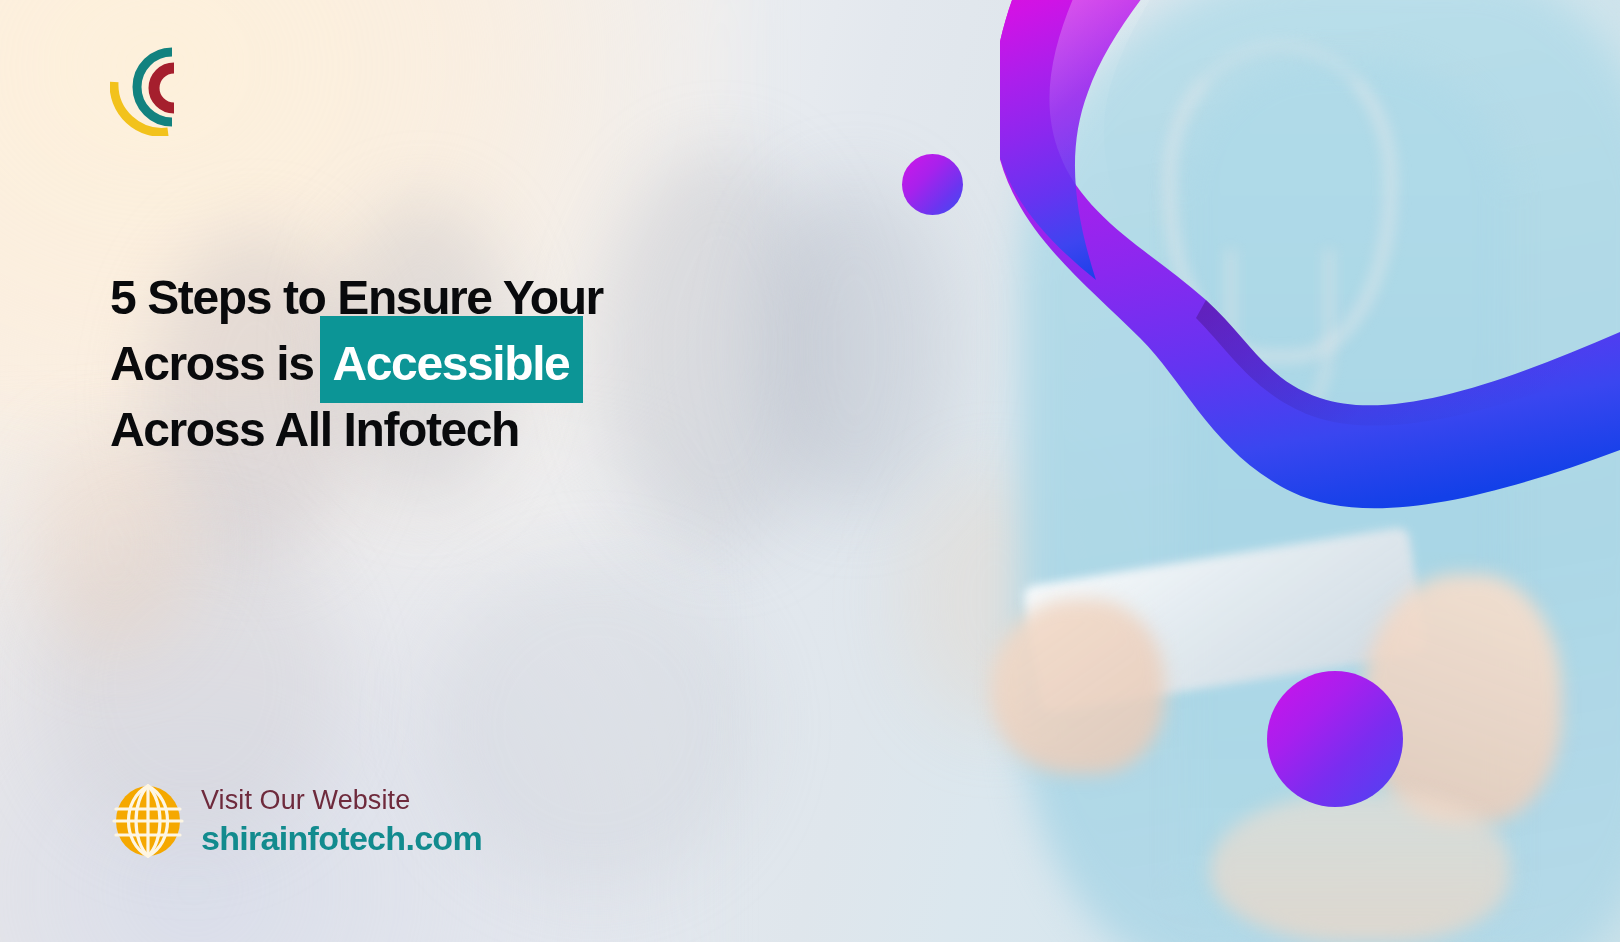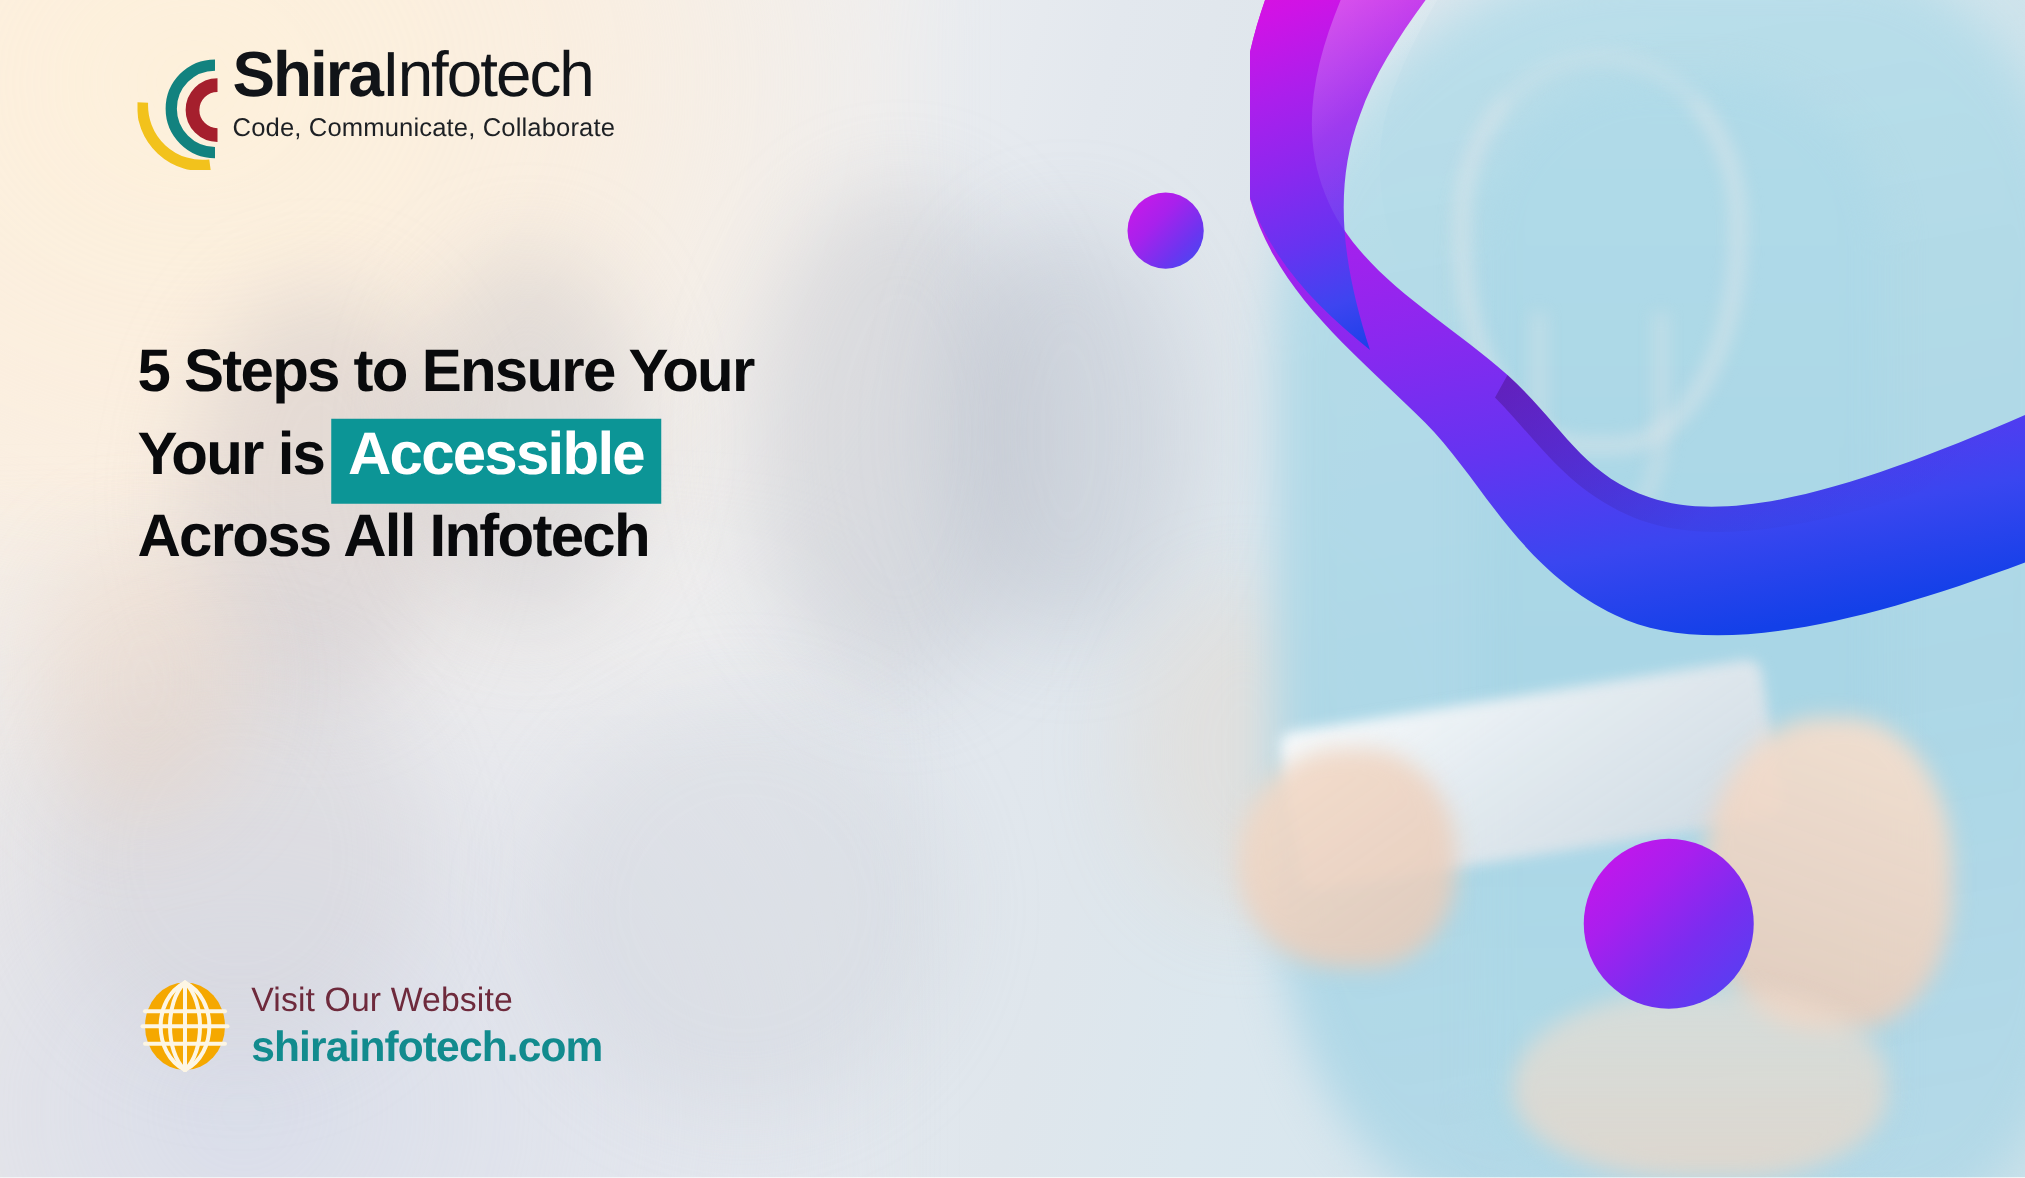--- a/index.html
+++ b/index.html
@@ -209,21 +209,21 @@
     font-size: 48px;
     font-weight: 700;
     letter-spacing: -1.4px;
     line-height: 1.38;
     color: #090a0c;
     white-space: nowrap;
   }
   .hl-hi {
     color: #ffffff;
     background: #0c9596;
-    padding: 2px 14px 13px 13px;
+    padding: 21px 14px 13px 13px;
     margin-left: 6px;
     box-decoration-break: clone;
     -webkit-box-decoration-break: clone;
   }
 
   
   .site {
     position: absolute;
     left: 112px; top: 783px;
     display: flex;
@@ -338,29 +338,25 @@
     <div class="logo-mark">
       <svg viewBox="0 0 70 98" xmlns="http://www.w3.org/2000/svg">
 
         <path d="M 62,14 A 35,35 0 1 0 62,84" fill="none" stroke="#12827f" stroke-width="9" stroke-linecap="butt"></path>
 
         <path d="M 64,30 A 20,20 0 1 0 64,70" fill="none" stroke="#a51f2d" stroke-width="11" stroke-linecap="butt"></path>
 
         <path d="M 4,44 A 48,48 0 0 0 58,94" fill="none" stroke="#f2c21c" stroke-width="9" stroke-linecap="butt"></path>
       </svg>
     </div>
-    <div class="logo-text">
-      <div class="logo-name"><span class="b">Shira</span><span class="n">Infotech</span></div>
-      <div class="logo-tagline">Code, Communicate, Collaborate</div>
-    </div>
   </div>
 
   <div class="headline">
     <div class="hl-line">5 Steps to Ensure Your</div>
-    <div class="hl-line"><span>Your is</span><span class="hl-hi">Accessible</span></div>
+    <div class="hl-line"><span>Across is</span><span class="hl-hi">Accessible</span></div>
     <div class="hl-line">Across All Infotech</div>
   </div>
 
   <div class="site">
     <div class="globe">
       <svg viewBox="0 0 72 76" xmlns="http://www.w3.org/2000/svg">
         <ellipse cx="36" cy="38" rx="32" ry="35" fill="#f5a800"></ellipse>
         <g stroke="#fdf6e4" stroke-width="3.2" fill="none" stroke-linecap="round">
           <line x1="4" y1="26" x2="68" y2="26"></line>
           <line x1="2" y1="38" x2="70" y2="38"></line>

